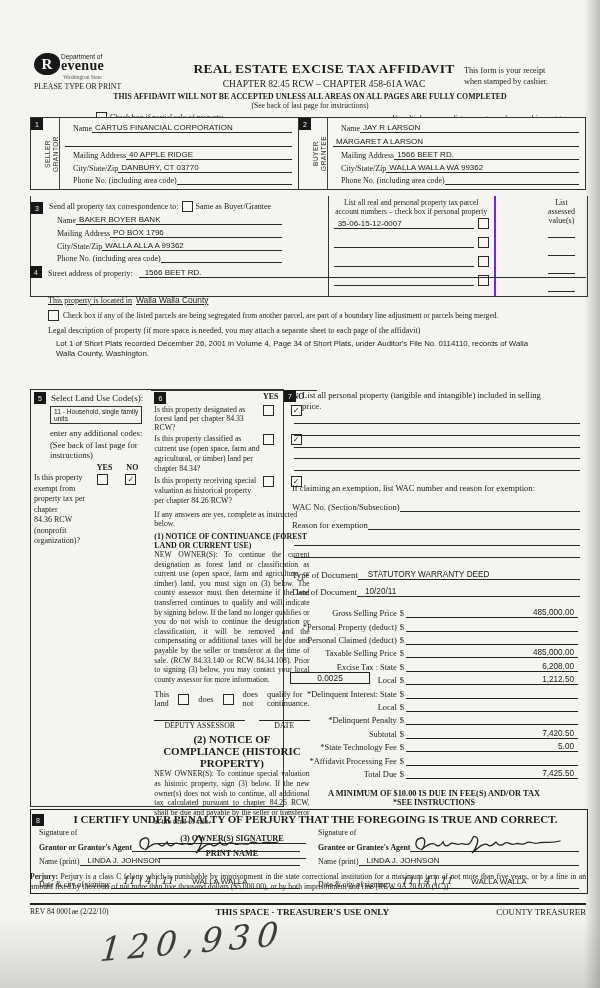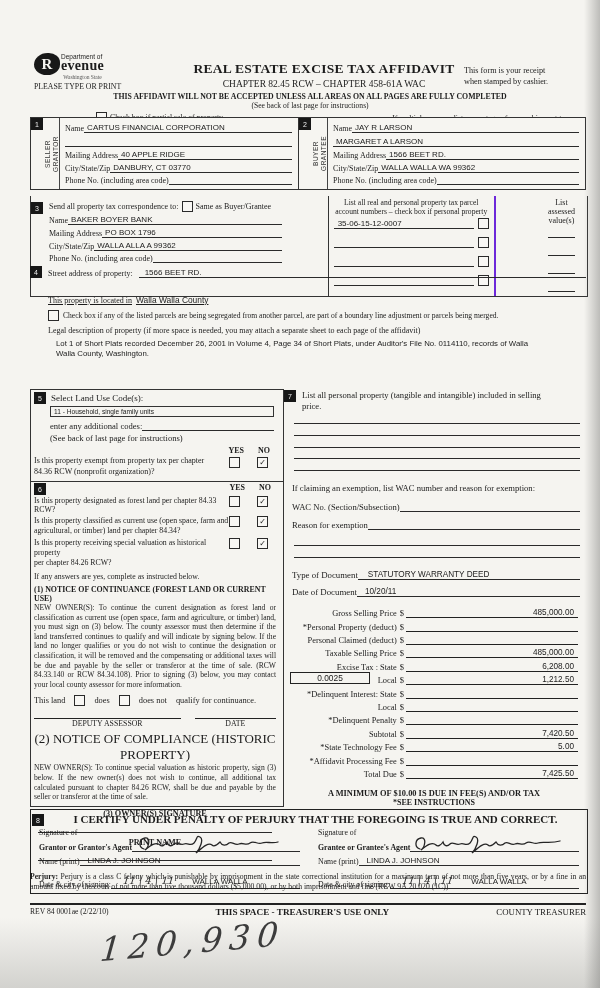--- a/index.html
+++ b/index.html
@@ -16,21 +16,21 @@
         border:1px solid #2a2a2a;background:#f8f7f4;font-size:8px;line-height:8px;flex:0 0 9px;}
   .cb i{font-style:normal;font-size:8px;line-height:8px;}
   .ul{border-bottom:1px solid #2a2a2a;}
   .fill{font-family:"Liberation Sans",sans-serif;}
   .lbl{font-size:8px;}
   .small{font-size:7.6px;}
   .vstrip{display:flex;gap:1px;align-items:center;justify-content:center;width:16px;border-right:1px solid #444;}
   .vstrip span{writing-mode:vertical-rl;transform:rotate(180deg);font-size:6.5px;letter-spacing:.5px;
         font-family:"Liberation Sans",sans-serif;color:#333;}
   .frow{display:flex;align-items:flex-end;margin-top:3px;}
-  .frow .lbl{white-space:nowrap;}
+  .frow .lbl{white-space:nowrap;margin-left:8px;}
   .frow .val{flex:1;border-bottom:1px solid #2a2a2a;font-size:8px;padding-left:3px;white-space:nowrap;}
   .party{border:1px solid #333;display:flex;background:#f6f5f1;}
   .fields{flex:1;padding:2px 6px 4px 5px;}
   .mrow{display:flex;align-items:flex-end;height:13.4px;}
   .mlabel{flex:1;text-align:right;font-size:8.4px;white-space:nowrap;}
   .mdollar{margin:0 2px 0 3px;font-size:8.4px;}
   .mline{width:168px;border-bottom:1px solid #222;text-align:right;font-size:8.2px;padding-right:4px;}
   .ratebox{border:1px solid #222;width:78px;text-align:center;font-size:8.4px;margin:0 0 1px 6px;}
   .hand{font-family:"DejaVu Serif",serif;font-style:italic;transform:skewX(-6deg);display:inline-block;color:#2c2c2c;}
   .sig{height:20px;}
@@ -209,21 +209,21 @@
     </div>
     <div style="margin:5px 0 0 18px;" class="lbl">Legal description of property (if more space is needed, you may attach a separate sheet to each page of the affidavit)</div>
     <div style="margin:4px 0 0 26px;" class="fill">
       <div style="font-size:7.8px;line-height:10px;">Lot 1 of Short Plats recorded December 26, 2001 in Volume 4, Page 34 of Short Plats, under Auditor's File No. 0114110, records of Walla</div>
       <div style="font-size:7.8px;line-height:10px;">Walla County, Washington.</div>
     </div>
   </div>
 
   <div class="abs" style="top:389px;left:30px;width:556px;height:418px;display:flex;">
 
-    <div style="width:252px;border:1px solid #333;display:flex;flex-direction:column;">
+    <div style="width:252px;border:1px solid #333;display:flex;flex-direction:row;">
       <div style="padding:2px 7px 4px 3px;">
         <div style="display:flex;gap:5px;align-items:center;">
           <span class="badge">5</span>
           <span style="font-size:9px;">Select Land Use Code(s):</span>
         </div>
         <div style="border:1px solid #333;margin:2px 2px 0 16px;padding:1px 3px;font-size:6.6px;" class="fill">11 - Household, single family units</div>
         <div style="display:flex;align-items:flex-end;margin:3px 2px 0 16px;">
           <span style="font-size:8.6px;white-space:nowrap;">enter any additional codes:</span>
           <span class="ul" style="flex:1;height:10px;"></span>
         </div>
@@ -295,21 +295,21 @@
           <span class="cb"></span>
           <span>does</span>
           <span class="cb"></span>
           <span>does not</span>
           <span>qualify for continuance.</span>
         </div>
         <div style="display:flex;gap:14px;margin-top:12px;">
           <div style="flex:1.8;border-top:1px solid #222;text-align:center;font-size:7.8px;">DEPUTY ASSESSOR</div>
           <div style="flex:1;border-top:1px solid #222;text-align:center;font-size:7.8px;">DATE</div>
         </div>
-        <div class="center" style="font-size:13px;font-weight:normal;margin-top:3px;">(2)  NOTICE OF COMPLIANCE (HISTORIC PROPERTY)</div>
+        <div class="center" style="font-size:11px;font-weight:bold;margin-top:3px;">(2)  NOTICE OF COMPLIANCE (HISTORIC PROPERTY)</div>
         <div style="font-size:7.6px;line-height:9.6px;text-align:justify;">NEW OWNER(S): To continue special valuation as historic property, sign (3) below. If the new owner(s) does not wish to continue, all additional tax calculated pursuant to chapter 84.26 RCW, shall be due and payable by the seller or transferor at the time of sale.</div>
         <div class="center" style="font-size:8.2px;font-weight:bold;margin-top:7px;">(3)  OWNER(S) SIGNATURE</div>
         <div class="ul" style="height:14px;margin:0 4px;"></div>
         <div class="center" style="font-size:8.2px;font-weight:bold;margin-top:5px;">PRINT NAME</div>
         <div class="ul" style="height:13px;margin:0 4px 6px 4px;"></div>
       </div>
     </div>
 
     <div style="flex:1;padding:0 2px 0 0;display:flex;flex-direction:column;">
       <div style="display:flex;gap:6px;padding-top:1px;">

